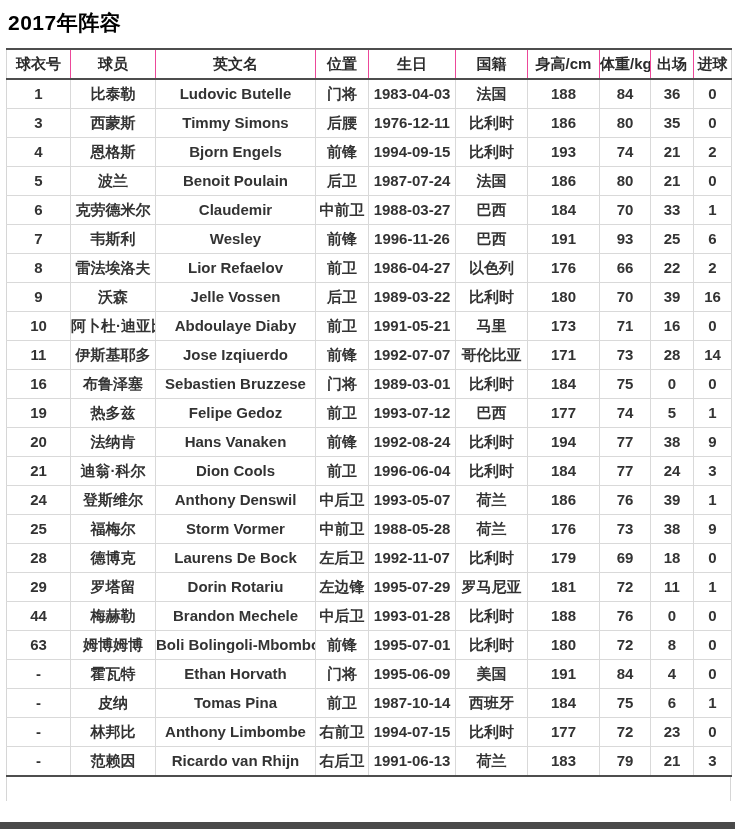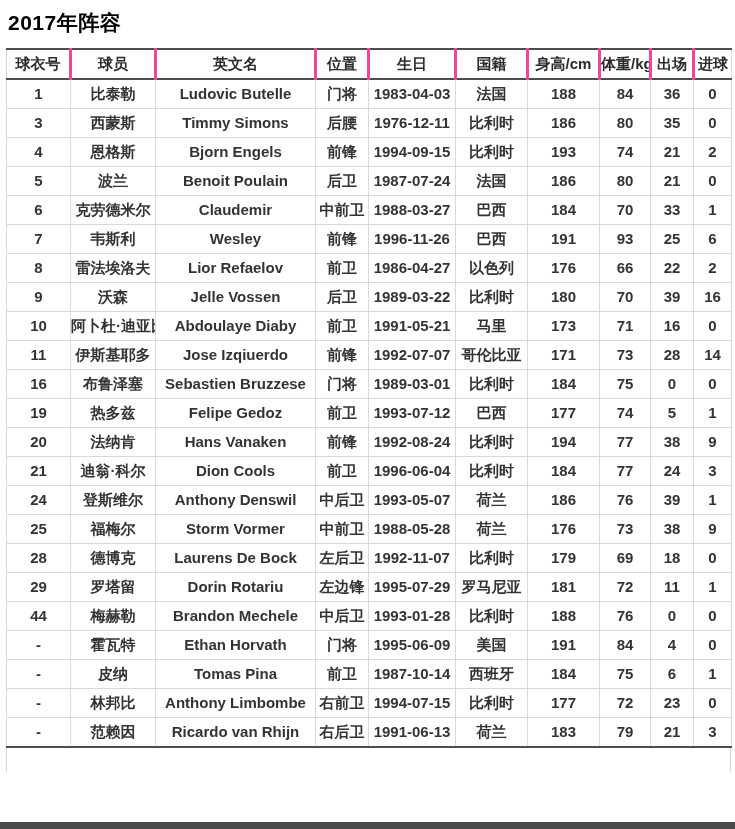--- a/index.html
+++ b/index.html
@@ -27,21 +27,21 @@
     color:#333333;
     text-align:center;
     border-top:2px solid #4d4d4d;
     border-left:1px solid #d6d6d6;
     border-right:1px solid #d6d6d6;
   }
   table.roster th {
     height:28px;
     line-height:28px;
     border-bottom:2px solid #4d4d4d;
-    border-left:3px solid #ec4899;
+    border-left:1px solid #ec4899;
     font-weight:bold;
     color:#2b2b2b;
     white-space:nowrap;
     overflow:hidden;
   }
   table.roster td {
     height:28px;
     line-height:28px;
     border-top:1px solid #d9d9d9;
     border-left:1px solid #d9d9d9;
@@ -322,20 +322,32 @@
           <td>Brandon Mechele</td>
           <td>中后卫</td>
           <td>1993-01-28</td>
           <td>比利时</td>
           <td>188</td>
           <td>76</td>
           <td>0</td>
           <td>0</td>
         </tr>
         <tr>
+          <td>63</td>
+          <td>姆博姆博</td>
+          <td>Boli Bolingoli-Mbombo</td>
+          <td>前锋</td>
+          <td>1995-07-01</td>
+          <td>比利时</td>
+          <td>180</td>
+          <td>72</td>
+          <td>8</td>
+          <td>0</td>
+        </tr>
+        <tr>
           <td>-</td>
           <td>霍瓦特</td>
           <td>Ethan Horvath</td>
           <td>门将</td>
           <td>1995-06-09</td>
           <td>美国</td>
           <td>191</td>
           <td>84</td>
           <td>4</td>
           <td>0</td>

